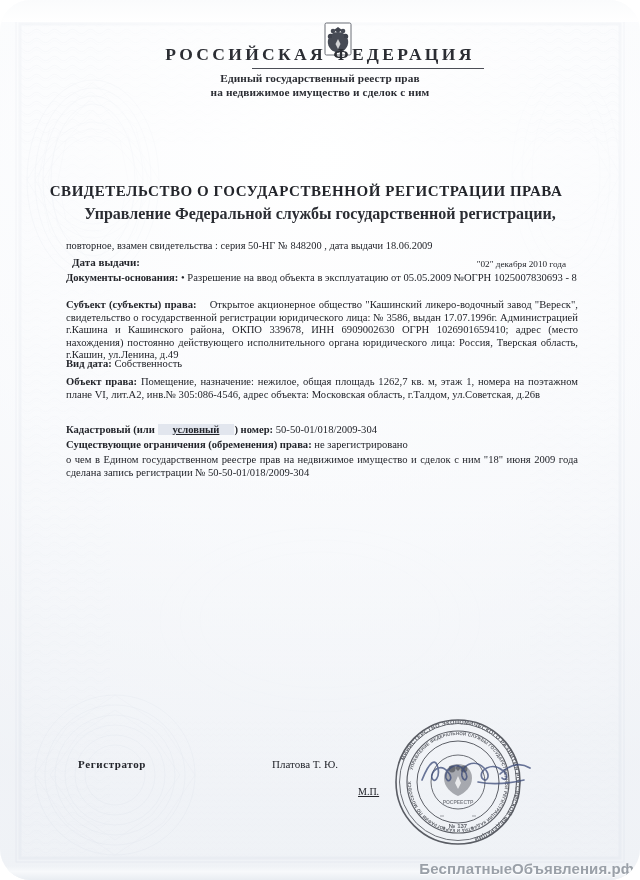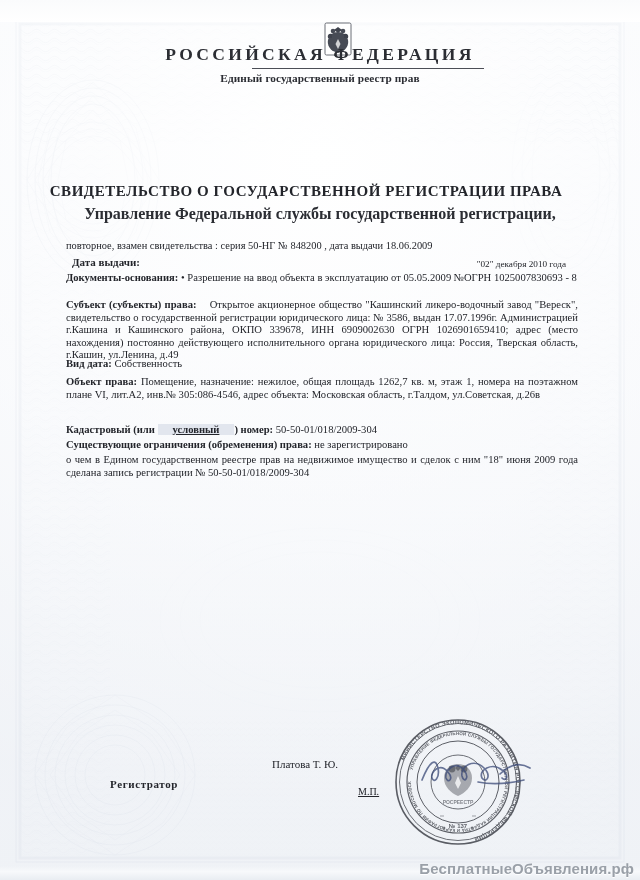--- a/index.html
+++ b/index.html
@@ -7,20 +7,21 @@
     width:640px;height:880px;overflow:hidden;position:relative;
     font-family:"Liberation Serif", serif;color:#23252b;
   }
 
   
   #sheet{
     position:absolute;left:0;top:0;width:640px;height:880px;
     background:
       linear-gradient(180deg,#ffffff 0%,#fdfdfe 40%,#f7f8fa 100%);
     overflow:hidden;
+    border-radius:31px;
   }
   
   #paper-tint{
     position:absolute;inset:0;
     background:
       radial-gradient(120% 75% at 50% 18%, rgba(255,255,255,.95) 0%, rgba(246,248,251,.55) 55%, rgba(233,237,243,.55) 100%);
     pointer-events:none;
   }
   
   #scan-edge-top{
@@ -95,22 +96,22 @@
   #r-record{position:absolute;left:0;top:214px;width:512px;text-align:justify;}
 
   .hl-underline{
     text-decoration:underline;
     background:#e2e6ee;
     padding:0 15px;
   }
 
   
   #registrar-label{
-    position:absolute;left:78px;top:778px;font-size:11px;font-weight:bold;
-    letter-spacing:.6px;color:#23252b;margin-left:32px;
+    position:absolute;left:78px;top:758px;font-size:11px;font-weight:bold;
+    letter-spacing:.6px;color:#23252b;
   }
   #registrar-name{
     position:absolute;left:272px;top:758px;font-size:11px;color:#23252b;
   }
   #mp-label{
     position:absolute;left:358px;top:786px;font-size:10px;color:#23252b;text-decoration:underline;
   }
 
   
   #seal{
@@ -230,20 +231,21 @@
     <path d="M24 12 C27 11 29 13 28 16 L24 16 Z" fill="#3f434d"></path>
     <circle cx="13" cy="9" r="2.3" fill="#474b55"></circle>
     <circle cx="23" cy="9" r="2.3" fill="#474b55"></circle>
     <path d="M18 17 L20.5 22 L18 27 L15.5 22 Z" fill="#ffffff" opacity="0.75"></path>
     <path d="M14 33 Q18 37 22 33" fill="none" stroke="#5a5e68" stroke-width="0.8"></path>
   </svg>
 
   <div id="rf-title">РОССИЙСКАЯ ФЕДЕРАЦИЯ</div>
   <div id="rf-rule"></div>
   <div id="egrp-line1">Единый государственный реестр прав</div>
+  <div id="egrp-line2">на недвижимое имущество и сделок с ним</div>
 
   <div id="doc-title">СВИДЕТЕЛЬСТВО О ГОСУДАРСТВЕННОЙ РЕГИСТРАЦИИ ПРАВА</div>
   <div id="org-line1">Управление Федеральной службы государственной регистрации,</div>
 
   <div id="body-block">
 
     <div id="r-repeat">повторное, взамен свидетельства : серия 50-НГ  № 848200 , дата выдачи 18.06.2009</div>
 
     <div id="r-date-label">Дата выдачи:</div>
     <div id="r-date-value">"02" декабря 2010 года</div>

